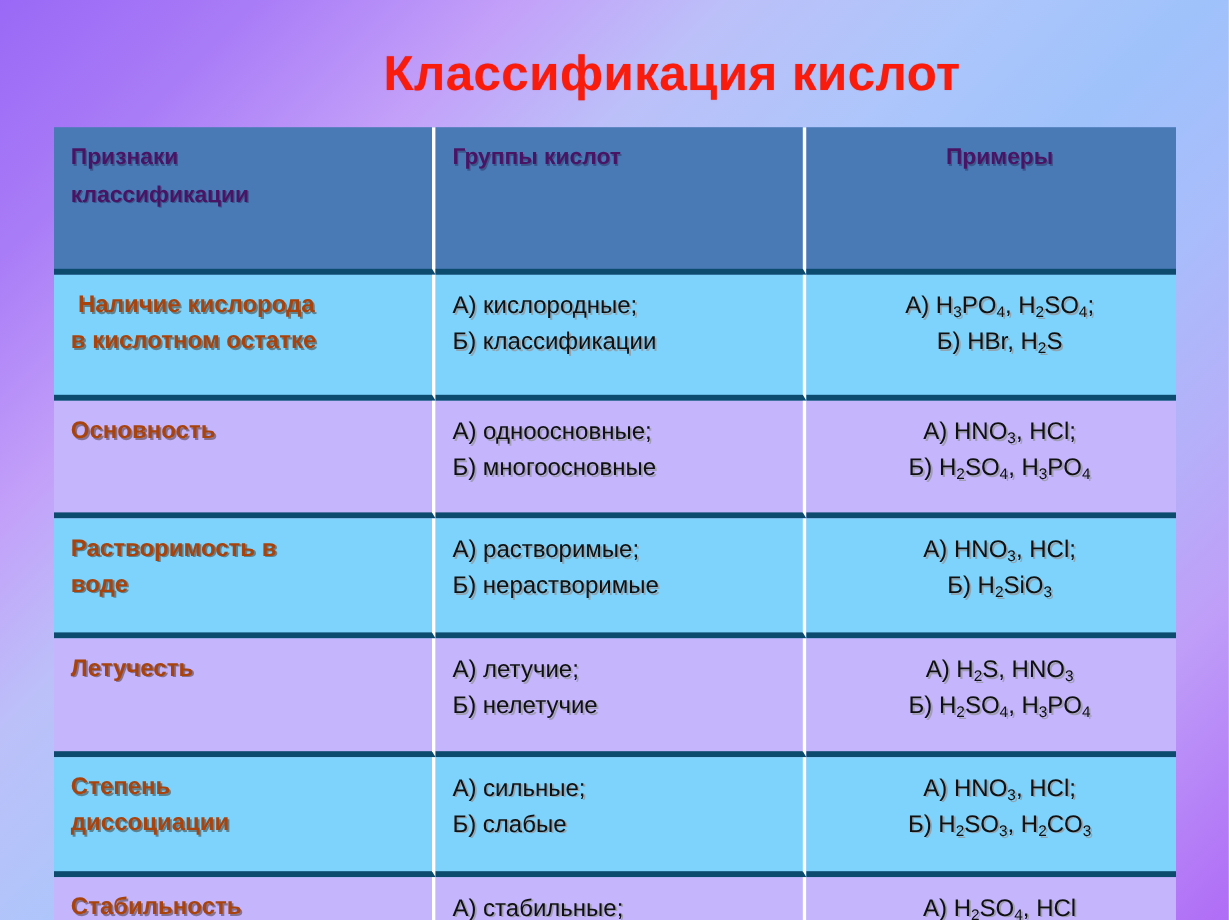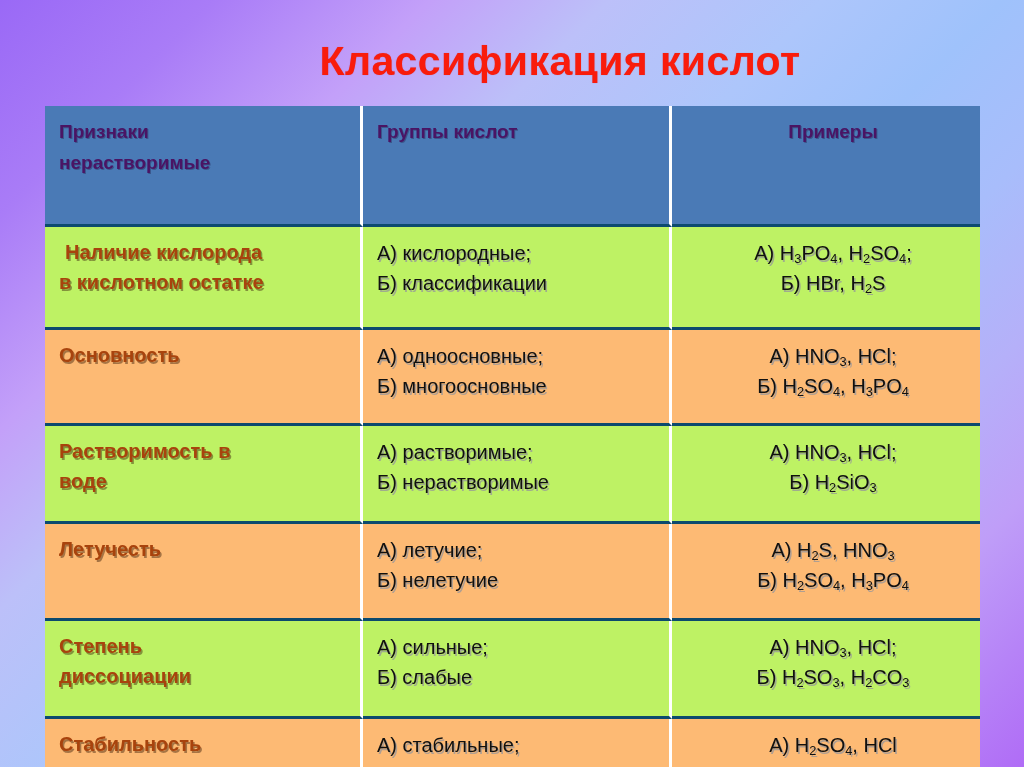--- a/index.html
+++ b/index.html
@@ -49,21 +49,21 @@
     left: 45px;
     top: 106px;
     width: 935px;
     border-collapse: separate;
     border-spacing: 0;
     table-layout: fixed;
   }
   #acid-table td {
     vertical-align: top;
     border-right: 3px solid #ffffff;
-    border-bottom: 3px solid #0c4a6e;
+    border-bottom: 5px solid #0c4a6e;
     padding: 11px 0 0 14px;
   }
   #acid-table td:last-child { border-right: none; text-align: center; }
   #acid-table tr:last-child td { border-bottom: none; }
 
   .col-a { width: 318px; }
   .col-b { width: 309px; }
   .col-c { width: 308px; }
 
   
@@ -74,22 +74,22 @@
   }
   .th-text {
     font-size: 19px;
     font-weight: bold;
     color: #4a1464;
     line-height: 1.62;
     text-shadow: 1px 1px 0 rgba(30,20,60,0.35);
   }
 
   
-  .rowA td { background: #bef264; }
-  .rowB td { background: #fdba74; }
+  .rowA td { background: #7dd3fc; }
+  .rowB td { background: #c4b5fd; }
 
   .feature {
     font-size: 20px;
     font-weight: bold;
     color: #a8430d;
     line-height: 1.48;
     text-shadow: 1.5px 1.5px 0 rgba(60,30,10,0.45);
   }
   .feature .indent { padding-left: 6px; }
 
@@ -124,21 +124,21 @@
   <colgroup>
     <col class="col-a">
       <col class="col-b">
       <col class="col-c">
   </colgroup>
   <tbody>
     <tr class="thead">
       <td>
         <div class="th-text">
           <span class="line">Признаки</span>
-          <span class="line">нерастворимые</span>
+          <span class="line">классификации</span>
         </div>
       </td>
       <td>
         <div class="th-text">
           <span class="line">Группы кислот</span>
         </div>
       </td>
       <td>
         <div class="th-text">
           <span class="line">Примеры</span>

